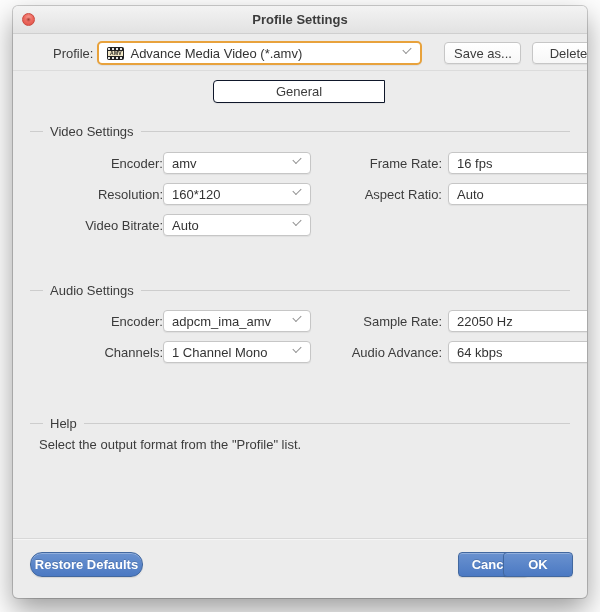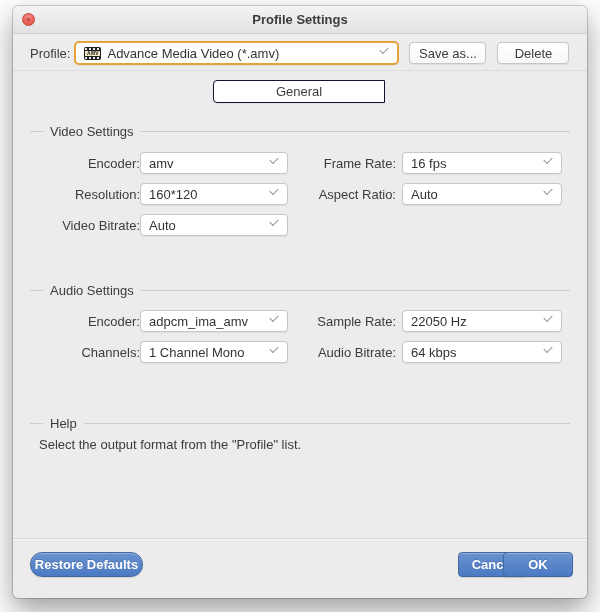--- a/index.html
+++ b/index.html
@@ -67,21 +67,21 @@
     position:absolute;left:1px;right:1px;top:4px;bottom:4px;background:#f1e6c4;
     display:flex;align-items:center;justify-content:center;
     font-size:5px;font-weight:700;color:#1c1c1c;letter-spacing:.2px;line-height:1;
   }
   .btn-white{
     box-sizing:border-box;height:22px;background:linear-gradient(#ffffff,#f7f7f7);
     border:1px solid #c6c6c6;border-radius:4px;font-size:13px;color:#3c3c3c;
     display:flex;align-items:center;justify-content:center;
     box-shadow:0 1px 1px rgba(0,0,0,.06);
   }
-  .saveas-btn{width:77px;margin-left:10px;}
+  .saveas-btn{width:77px;margin-left:22px;}
   .delete-btn{width:72px;margin-left:11px;}
   
   .tabs{position:absolute;left:200px;top:74px;width:172px;height:23px;display:flex;}
   .tab{
     box-sizing:border-box;flex:1;background:#fff;display:flex;align-items:center;justify-content:center;
     font-size:13px;color:#3c3c3c;border:1px solid #c6c6c6;box-shadow:0 1px 1px rgba(0,0,0,.05);
   }
   .tab-general{border-radius:4px 0 0 4px;border:1px solid #0f172a;z-index:2;}
   .tab-3d{border-radius:0 4px 4px 0;border-left:none;}
   
@@ -90,21 +90,21 @@
     font-size:13px;color:#3c3c3c;
   }
   .sec .line{height:1px;background:#cdcdcd;}
   .sec .line-short{width:13px;}
   .sec .line-long{flex:1;}
   .sec .sec-title{margin:0 7px;white-space:nowrap;}
   .frow{
     position:absolute;left:17px;height:24px;display:flex;align-items:center;
     font-size:13px;color:#3c3c3c;
   }
-  .flabel{white-space:nowrap;}
+  .flabel{white-space:nowrap;margin-left:23px;}
   .l1{width:110px;text-align:right;padding-right:0;box-sizing:border-box;}
   .l2{width:114px;text-align:right;padding-right:6px;box-sizing:border-box;}
   .s1{width:148px;}
   .s2{width:160px;}
   .help-text{
     position:absolute;left:26px;top:431px;font-size:13px;color:#3c3c3c;
   }
   
   .footer-line{position:absolute;left:0;right:0;top:532px;height:1px;background:#d8d8d8;box-shadow:0 1px 0 #f6f6f6;}
   .btn-blue{
@@ -205,21 +205,21 @@
       <span class="chev"></span>
     </div>
   </div>
 
   <div class="frow" style="top:334px;">
     <span class="flabel l1">Channels:</span>
     <div class="select s1">
       <span>1 Channel Mono</span>
       <span class="chev"></span>
     </div>
-    <span class="flabel l2">Audio Bitrate:</span>
+    <span class="flabel l2">Audio Advance:</span>
     <div class="select s2">
       <span>64 kbps</span>
       <span class="chev"></span>
     </div>
   </div>
 
   <div class="sec" style="top:410px;">
     <span class="line line-short"></span>
     <span class="sec-title">Help</span>
     <span class="line line-long"></span>

